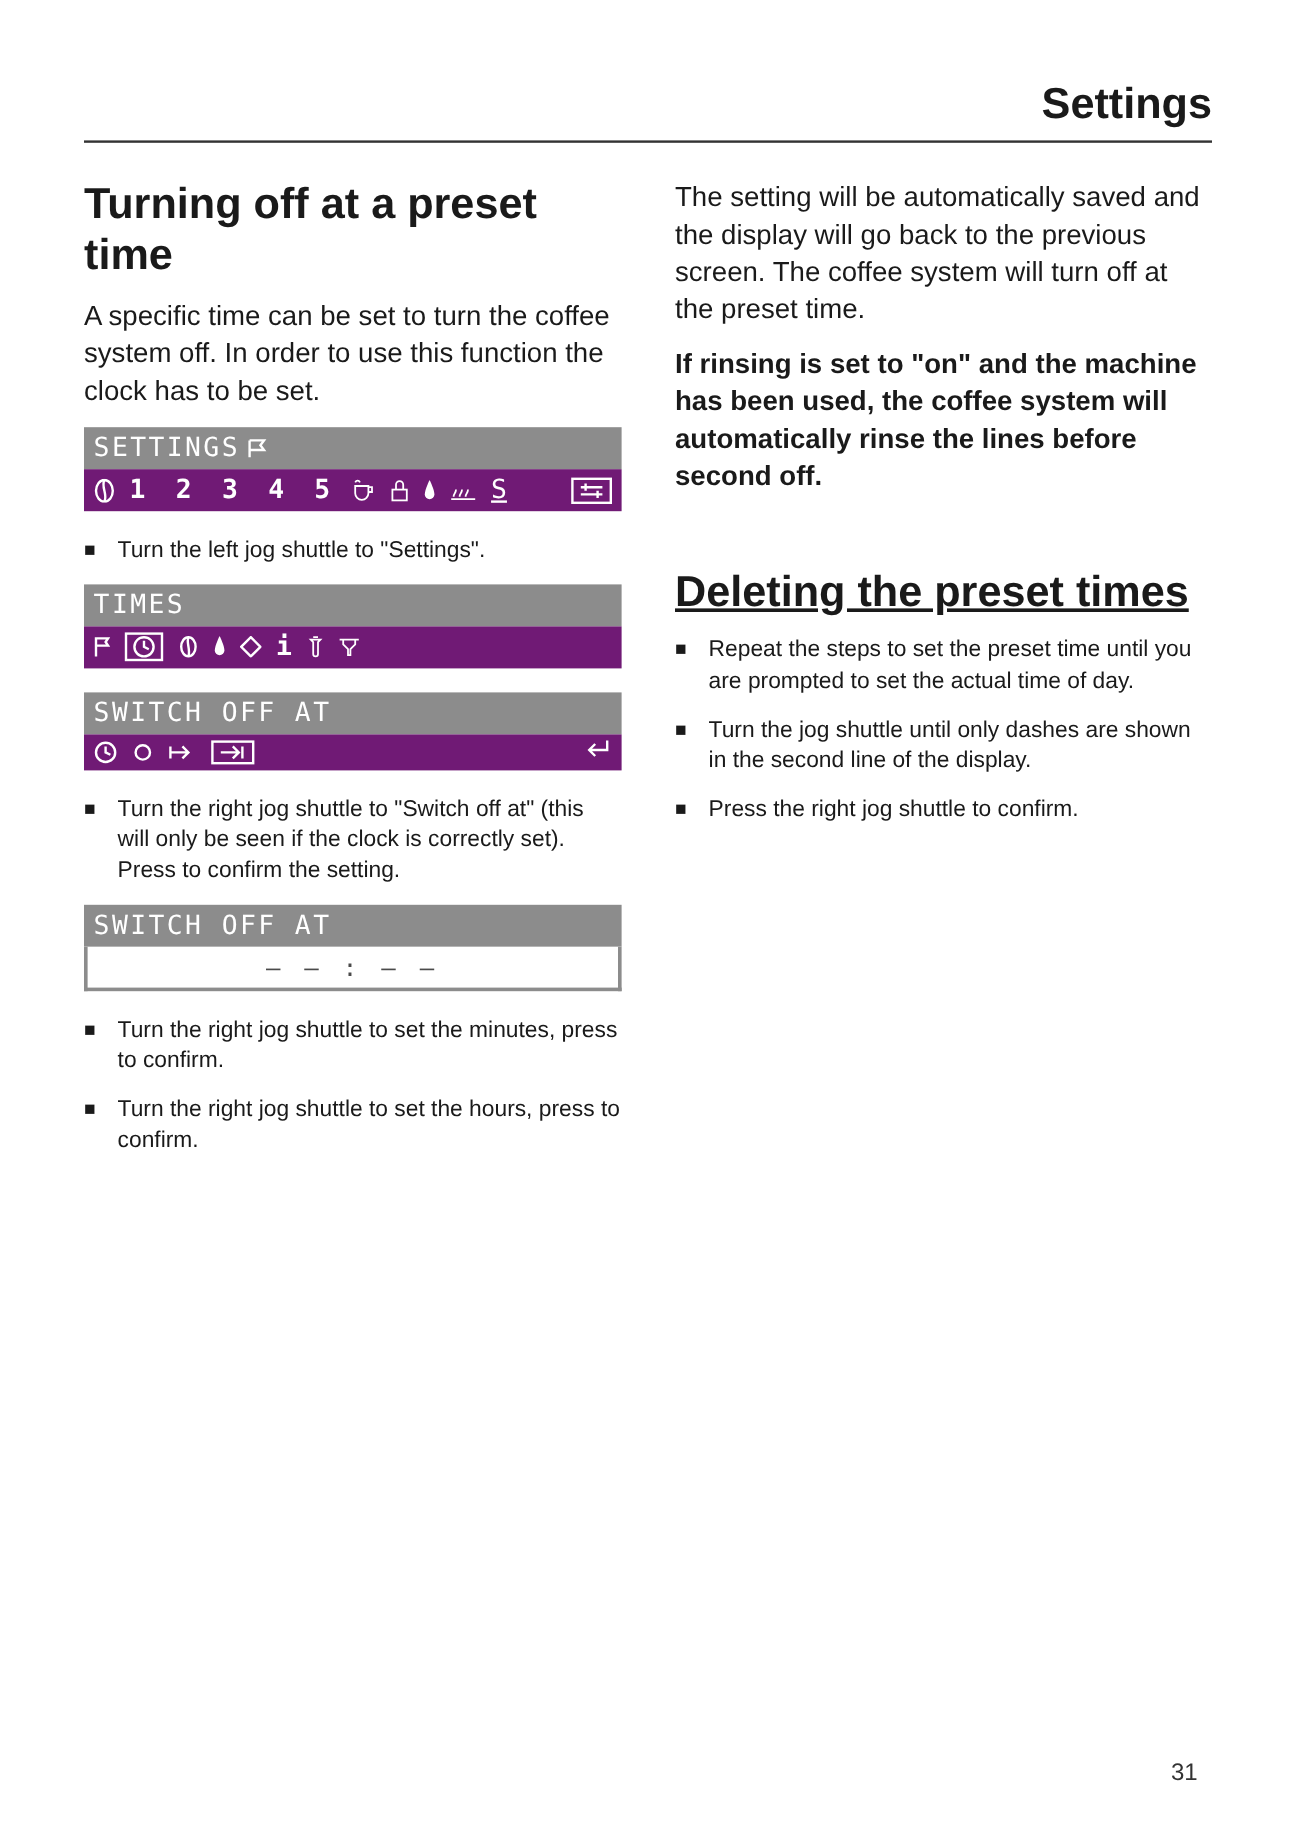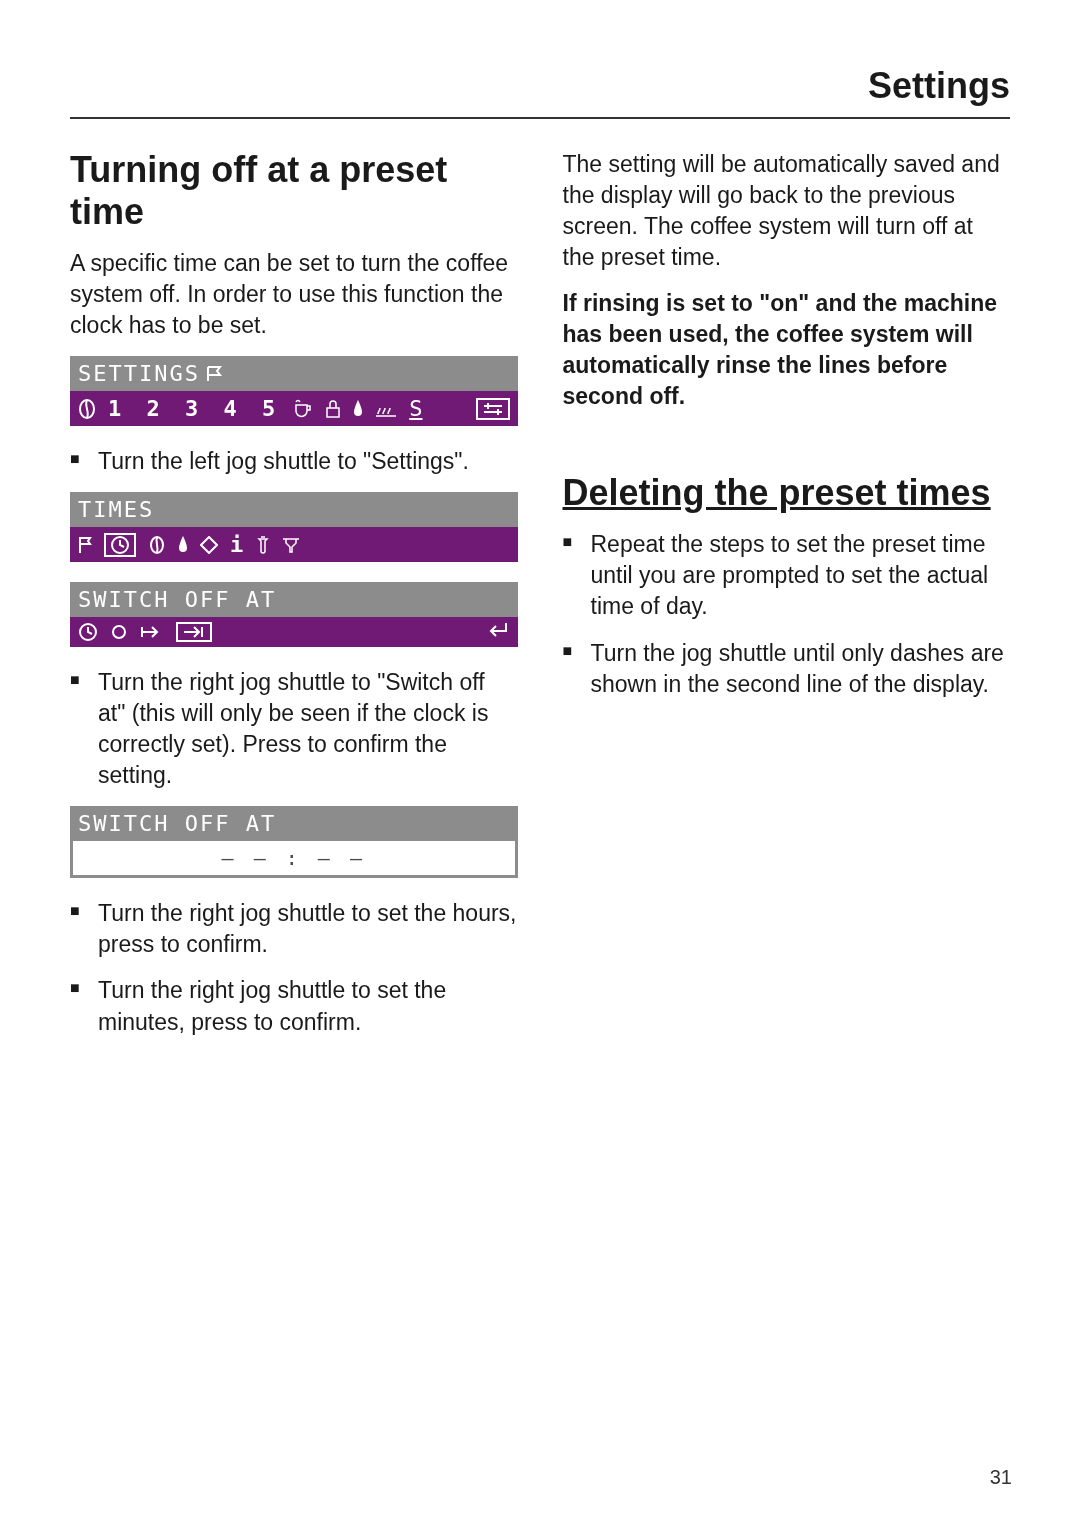--- a/index.html
+++ b/index.html
@@ -45,21 +45,21 @@
   p.bold {
     font-weight: bold;
   }
   ul {
     list-style: none;
     padding: 0;
     margin: 0 0 15px 0;
   }
   ul li {
     position: relative;
-    font-size: 23px;
+    font-size: 19px;
     line-height: 1.35;
     padding-left: 28px;
     margin-bottom: 15px;
   }
   ul li::before {
     content: "■";
     position: absolute;
     left: 0;
     top: 2px;
     font-size: 16px;
@@ -114,21 +114,21 @@
   .lcd svg { flex: none; }
   .lcd .seg {
     font-family: "Lucida Console", Monaco, monospace;
     letter-spacing: 6px;
     font-weight: bold;
   }
 
   .page-number {
     position: absolute;
     bottom: 40px;
-    right: 68px;
+    right: 82px;
     font-size: 20px;
     color: #333;
   }
 </style>
 </head>
 <body>
 
 <div class="page">
   <div class="header">
     <span>Settings</span>
@@ -249,31 +249,32 @@
       <div class="lcd">
         <div class="row1">
             <span>SWITCH OFF AT</span>
           </div>
         <div class="row2 white">
           <span style="letter-spacing:4px;font-size:20px;">– – : – –</span>
         </div>
       </div>
 
       <ul>
+        <li>Turn the right jog shuttle to set the minutes, press to confirm.</li>
         <li>Turn the right jog shuttle to set the hours, press to confirm.</li>
-        <li>Turn the right jog shuttle to set the minutes, press to confirm.</li>
       </ul>
     </div>
 
     <div class="col">
       <p>The setting will be automatically saved and the display will go back to the previous screen. The coffee system will turn off at the preset time.</p>
       <p class="bold">If rinsing is set to "on" and the machine has been used, the coffee system will automatically rinse the lines before second off.</p>
 
       <h2 class="section" style="margin-top:60px;text-decoration:underline;">Deleting the preset times</h2>
       <ul>
         <li>Repeat the steps to set the preset time until you are prompted to set the actual time of day.</li>
         <li>Turn the jog shuttle until only dashes are shown in the second line of the display.</li>
+        <li>Press the right jog shuttle to confirm.</li>
       </ul>
     </div>
   </div>
 
   <div class="page-number">31</div>
 </div>
 
 </body></html>

